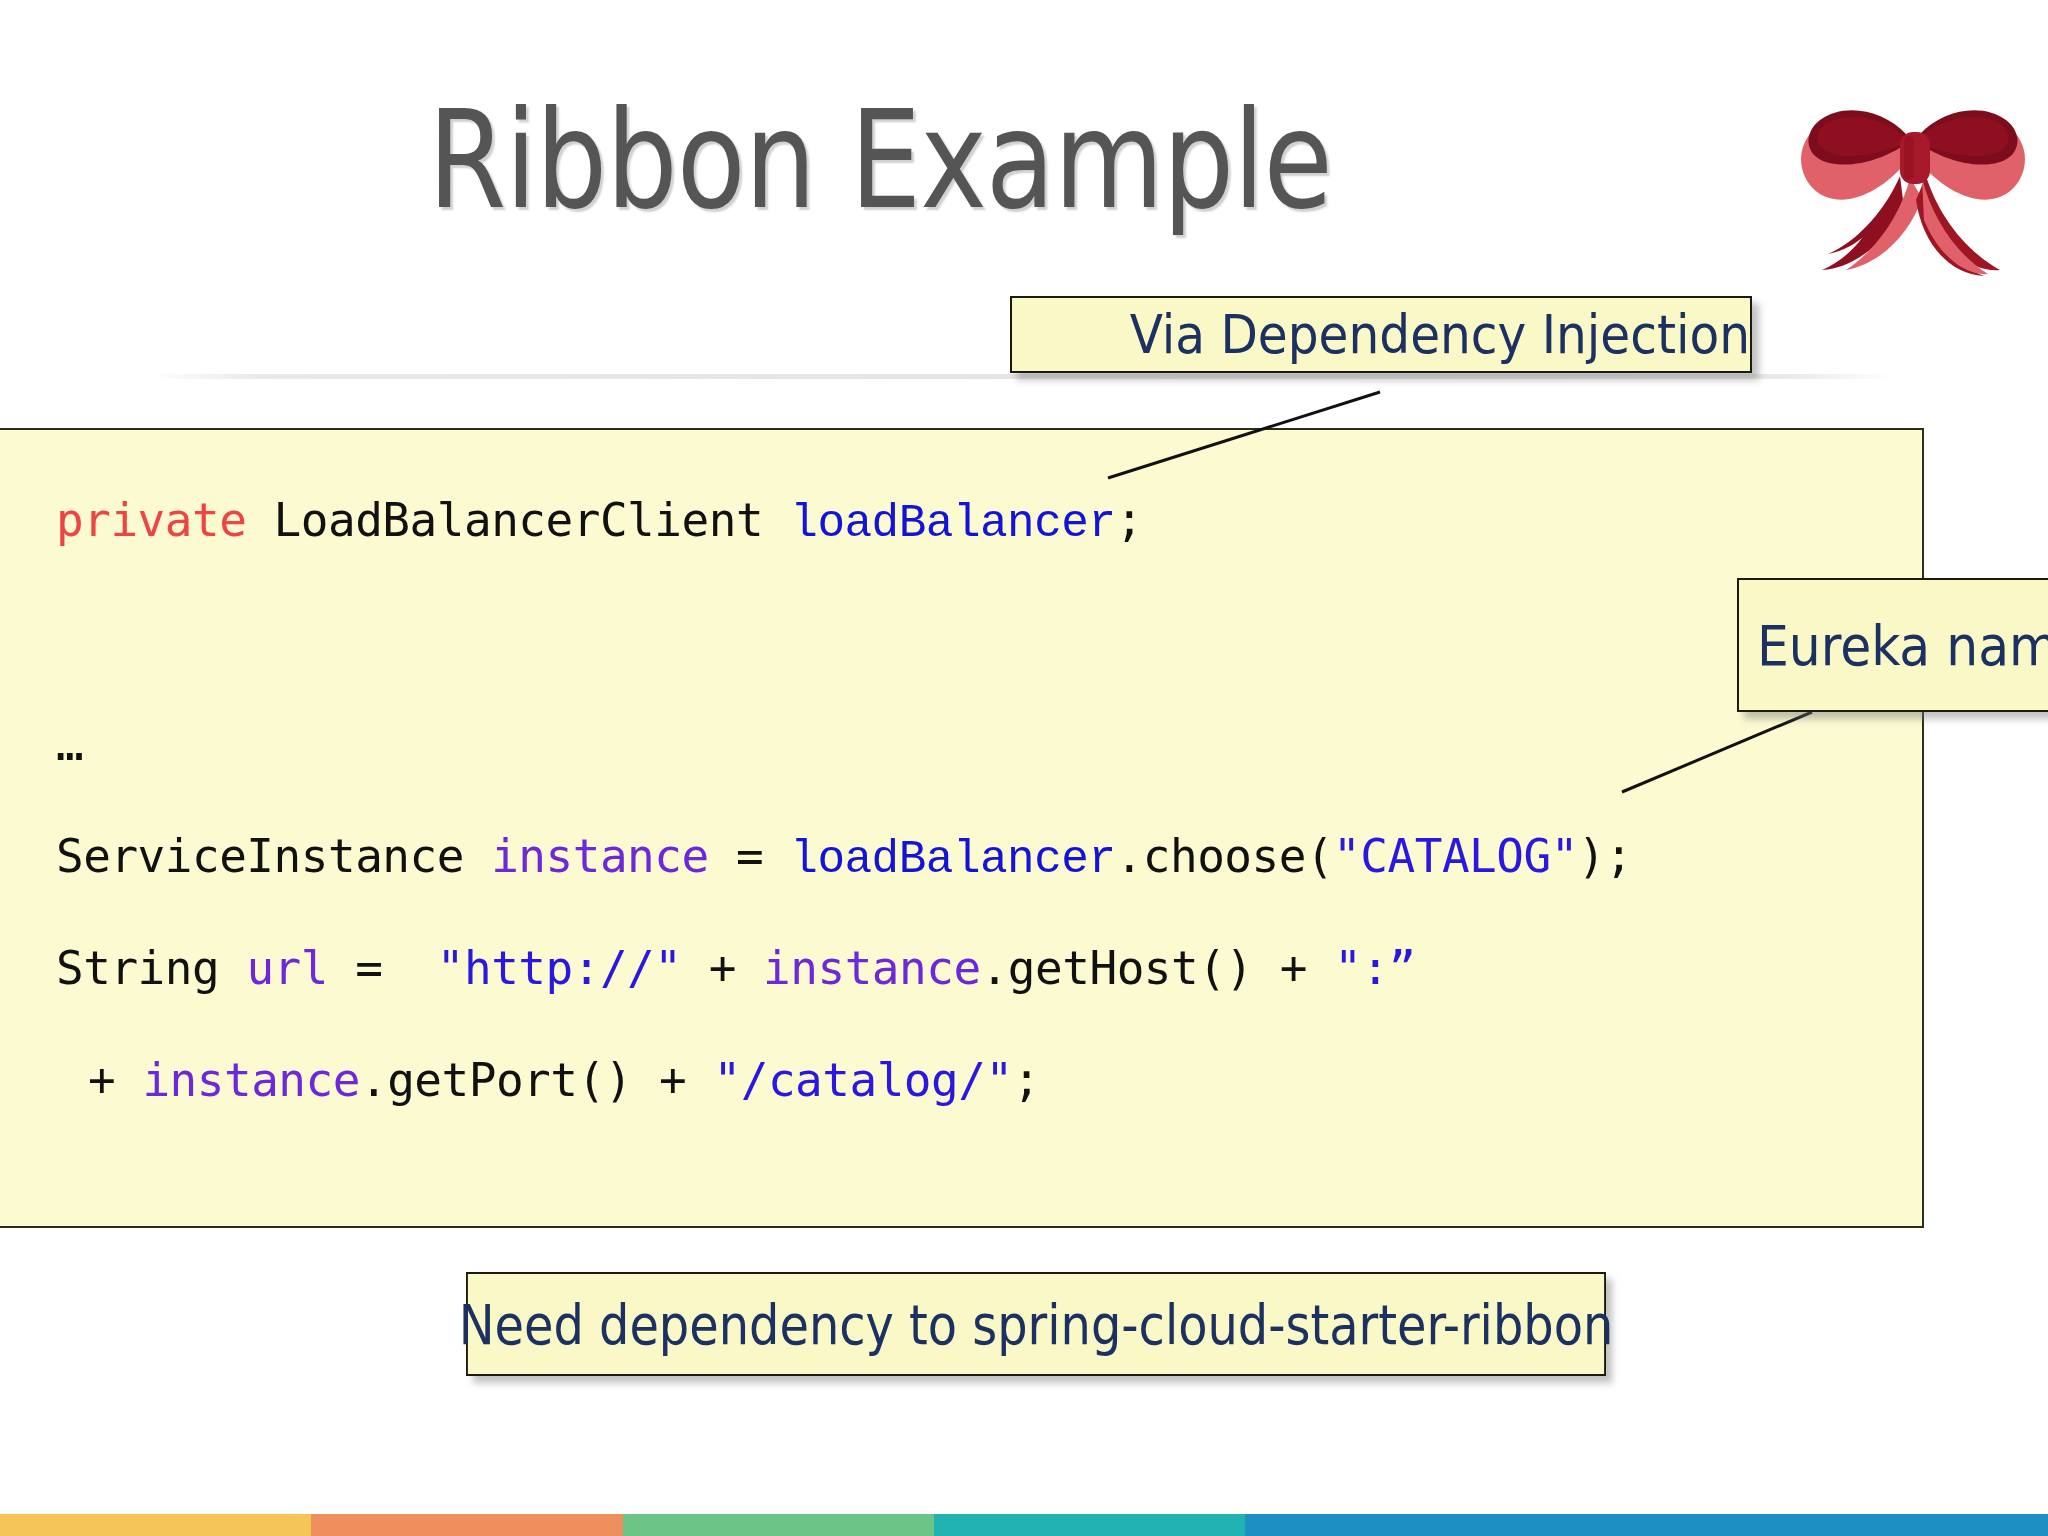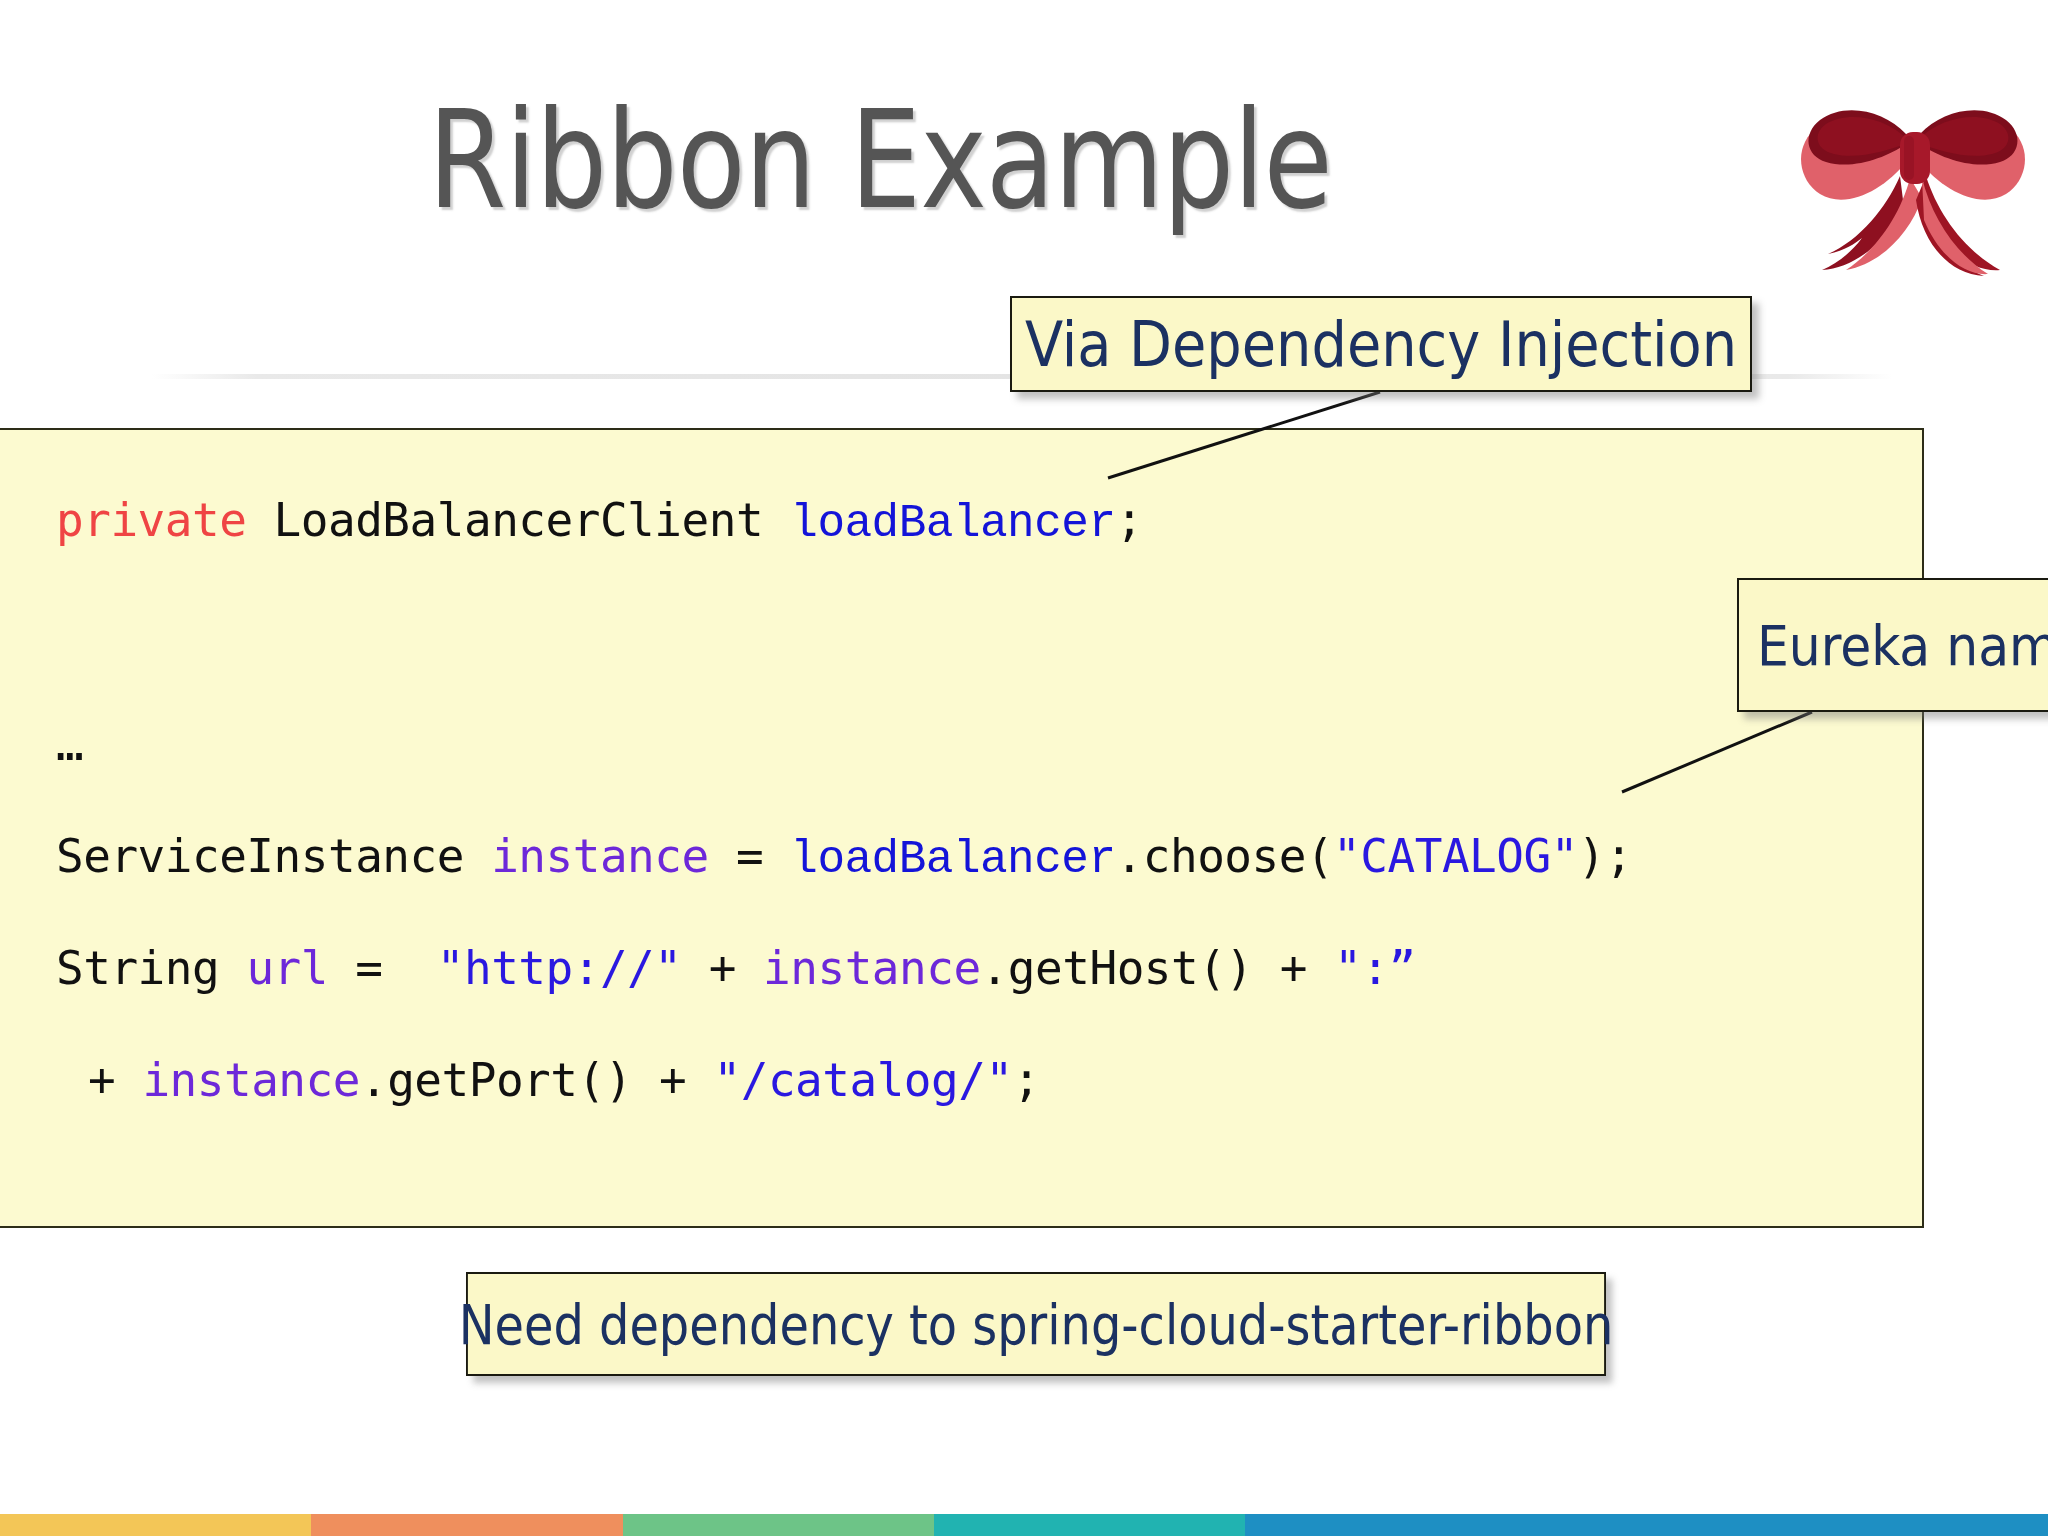--- a/index.html
+++ b/index.html
@@ -103,22 +103,23 @@
     display: flex;
     align-items: center;
     justify-content: center;
     box-shadow: 7px 7px 7px rgba(120,120,120,0.45);
     white-space: nowrap;
   }
   #callout-di {
     left: 1010px;
     top: 296px;
     width: 742px;
-    height: 96px;
-    font-size: 62px;
+    height: 77px;
+    font-size: 54px;
+    justify-content: flex-end;
   }
   #callout-eureka {
     left: 1737px;
     top: 578px;
     width: 372px;
     height: 134px;
     font-size: 56px;
   }
   #callout-dependency {
     left: 436px;

